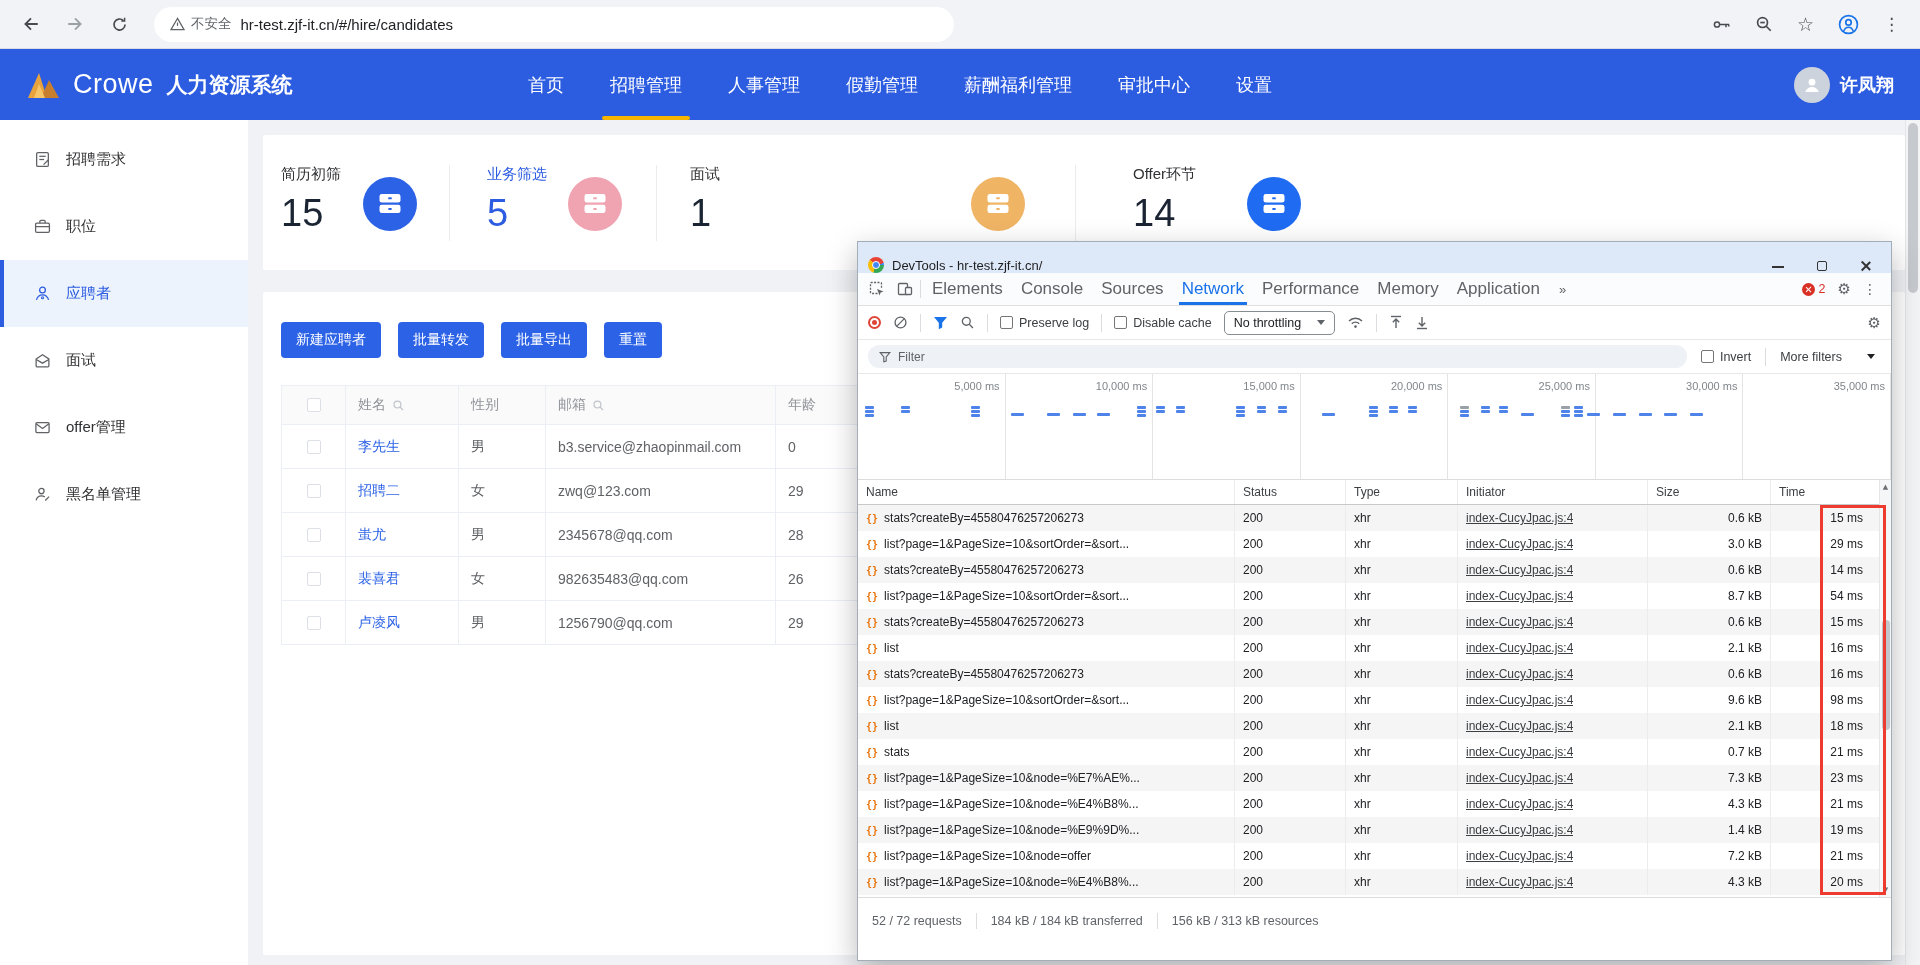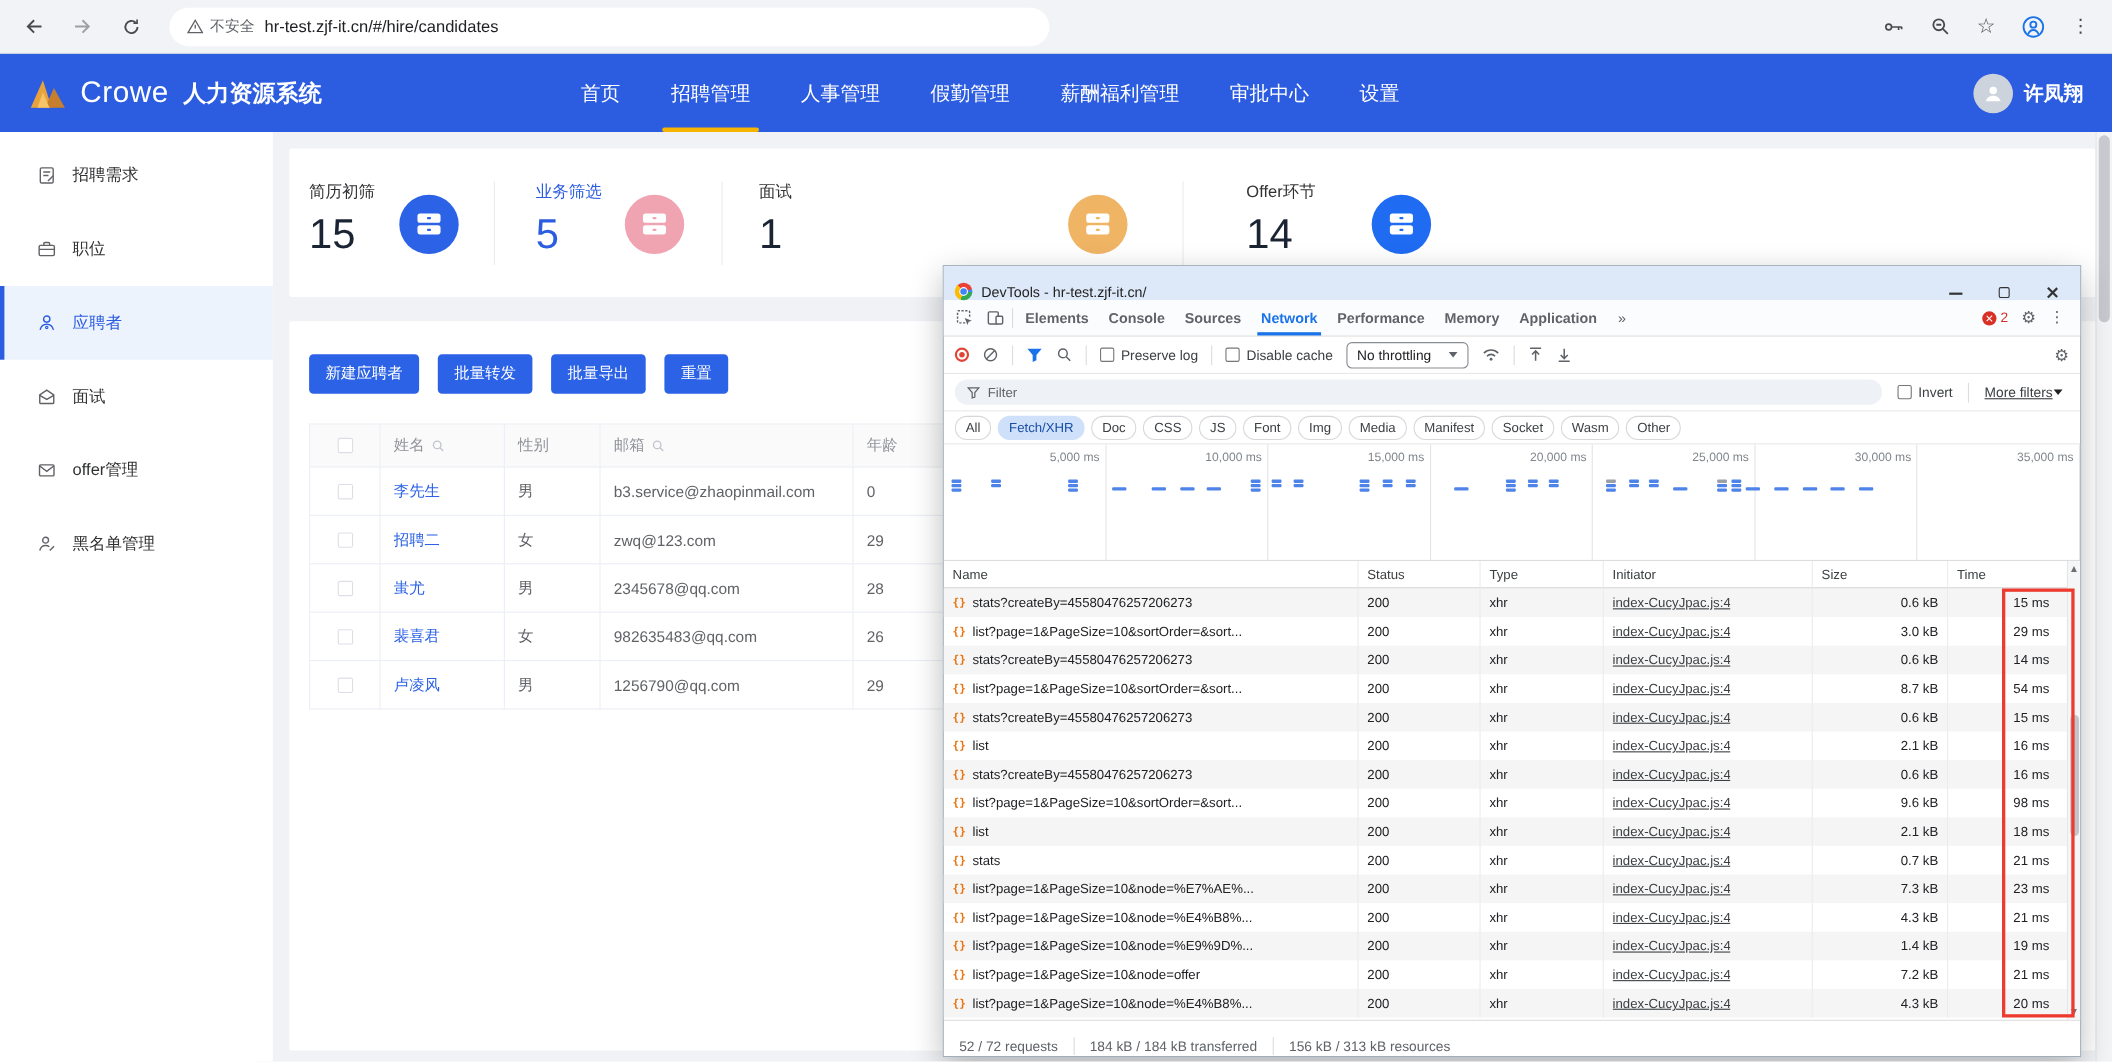--- a/index.html
+++ b/index.html
@@ -76,21 +76,21 @@
   .chrome-logo::after { content:""; position:absolute; inset:4px; border-radius:50%; background:#4285f4; border:1.5px solid #fff; }
   .wc-group { margin-left:auto; display:flex; gap:30px; padding-right:8px; }
   .wc { width:14px; height:14px; position:relative; cursor:pointer; }
   .wc-min::after { content:""; position:absolute; left:1px; right:1px; top:7px; height:1.5px; background:#333; }
   .wc-max::after { content:""; position:absolute; inset:2px; border:1.4px solid #333; border-radius:2px; }
   .wc-close::before, .wc-close::after { content:""; position:absolute; left:6.4px; top:1px; bottom:1px; width:1.5px; background:#333; }
   .wc-close::before { transform:rotate(45deg); } .wc-close::after { transform:rotate(-45deg); }
 
   .dt-tabs { height:33px; display:flex; align-items:center; background:#fbfcfd; border-bottom:1px solid #e0e0e0; padding:0 6px; gap:2px; }
   .dt-tabicon { width:26px; height:24px; display:flex; align-items:center; justify-content:center; }
-  .dt-tab { height:100%; display:flex; align-items:center; padding:0 9px; font-size:13px; color:#5f6368; position:relative; cursor:pointer;font-weight:bold; }
+  .dt-tab { height:100%; display:flex; align-items:center; padding:0 9px; font-size:17px; color:#5f6368; position:relative; cursor:pointer; }
   .dt-tab.active { color:#1a73e8; }
   .dt-tab.active::after { content:""; position:absolute; left:6px; right:6px; bottom:0; height:3px; background:#1a73e8; }
   .dt-more { color:#5f6368; font-size:13px; padding:0 8px; }
   .dt-tabs-right { margin-left:auto; display:flex; align-items:center; gap:12px; padding-right:8px; }
   .errb { display:flex; align-items:center; gap:4px; color:#d93025; font-size:12.5px; }
   .errdot { width:13px; height:13px; border-radius:50%; background:#d93025; position:relative; }
   .errdot::before, .errdot::after { content:""; position:absolute; left:6px; top:3px; bottom:3px; width:1.3px; background:#fff; }
   .errdot::before { transform:rotate(45deg); } .errdot::after { transform:rotate(-45deg); }
 
   .dt-nettoolbar { height:34px; display:flex; align-items:center; gap:12px; padding:0 10px; border-bottom:1px solid #e8e8e8; }
@@ -99,21 +99,21 @@
   .rec::after { content:""; position:absolute; inset:2px; border-radius:50%; background:#df4537; }
   .dt-check { display:flex; align-items:center; gap:6px; color:#3c4043; font-size:12.5px; cursor:pointer; }
   .dtcb { width:13px; height:13px; border:1px solid #767676; border-radius:2px; background:#fff; }
   .dt-select { height:24px; border:1px solid #878c91; border-radius:5px; display:flex; align-items:center; gap:16px; padding:0 9px; font-size:12.5px; color:#202124; cursor:pointer; }
   .caret-down { width:0; height:0; border-left:4px solid transparent; border-right:4px solid transparent; border-top:5px solid #5f6368; }
   .dt-toolbar-right { margin-left:auto; }
 
   .dt-filterrow { height:34px; display:flex; align-items:center; gap:14px; padding:0 10px; border-bottom:1px solid #e8e8e8; }
   .filter-input { flex:1; max-width:858px; height:23px; background:#eef1f5; border-radius:12px;
     display:flex; align-items:center; gap:7px; padding:0 11px; color:#5f6368; cursor:text; }
-  .dt-morefilters { display:flex; align-items:center; gap:1px; color:#3c4043; font-size:12.5px; cursor:pointer; padding-right:6px;text-decoration:underline; }
+  .dt-morefilters { display:flex; align-items:center; gap:25px; color:#3c4043; font-size:12.5px; cursor:pointer; padding-right:6px; }
 
   .dt-pills { height:30px; display:flex; align-items:center; gap:6px; padding:0 10px; border-bottom:1px solid #e8e8e8; }
   .pill { border:1px solid #d5d7da; border-radius:11px; padding:3px 9px; font-size:12px; color:#3c4043; cursor:pointer; white-space:nowrap; }
   .pill.active { background:#cfe0fb; border-color:#cfe0fb; color:#174ea6; }
 
   .dt-timeline { height:106px; border-bottom:1px solid #dcdcdc; position:relative; display:flex; }
   .tl-seg { flex:1; border-right:1px solid #e4e4e4; position:relative; }
   .tl-label { position:absolute; top:6px; right:5px; font-size:11px; color:#80868b; }
   .tl-mk { position:absolute; top:32px; display:flex; flex-direction:column; gap:1px; }
   .tl-mk.mk-d { top:39px; }
@@ -568,34 +568,20 @@
         <span class="dtcb"></span>
         <span>Invert</span>
       </label>
       <span class="vdiv"></span>
       <span class="dt-morefilters">
         <span>More filters</span>
         <span class="caret-down" style="border-top-color:#202124;"></span>
       </span>
     </div>
 
-    <div class="dt-pills" id="dtPills">
-        <div class="pill">All</div>
-        <div class="pill active">Fetch/XHR</div>
-        <div class="pill">Doc</div>
-        <div class="pill">CSS</div>
-        <div class="pill">JS</div>
-        <div class="pill">Font</div>
-        <div class="pill">Img</div>
-        <div class="pill">Media</div>
-        <div class="pill">Manifest</div>
-        <div class="pill">Socket</div>
-        <div class="pill">Wasm</div>
-        <div class="pill">Other</div>
-      </div>
 
     <div class="dt-timeline" id="dtTimeline">
         <div class="tl-seg">
           <span class="tl-label">5,000 ms</span>
         </div>
         <div class="tl-seg">
           <span class="tl-label">10,000 ms</span>
         </div>
         <div class="tl-seg">
           <span class="tl-label">15,000 ms</span>

